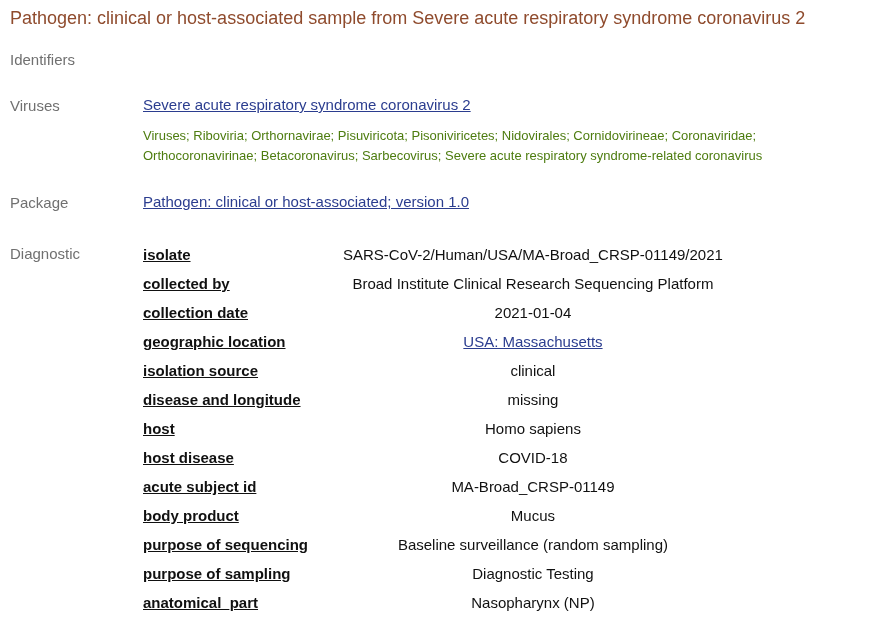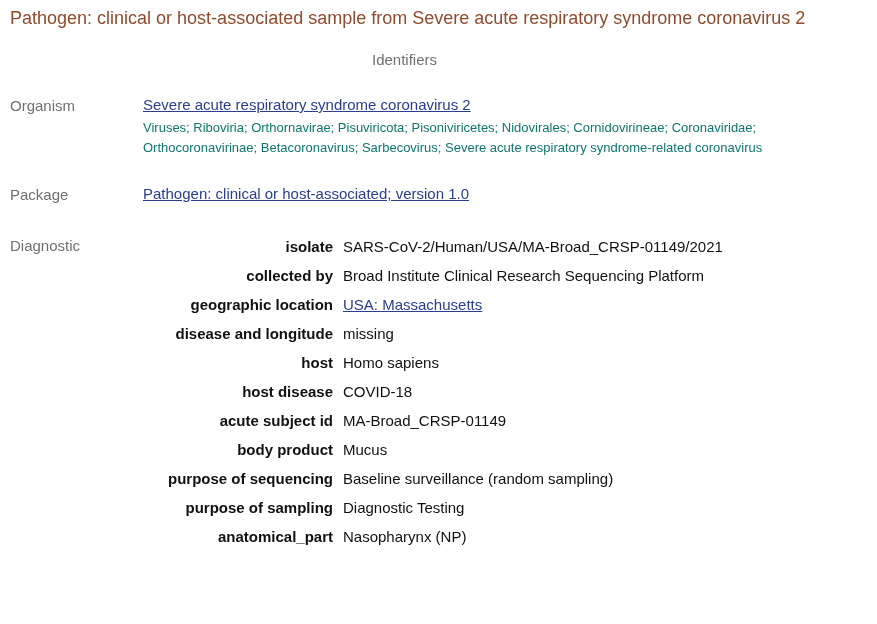--- a/index.html
+++ b/index.html
@@ -31,73 +31,75 @@
     color: var(--label-color, #707070);
     font-size: 15px;
     line-height: 18px;
     padding-top: 1px;
   }
   .section-content {
     font-size: 15px;
     line-height: 18px;
     flex: 1 1 auto;
   }
-  .sec-identifiers { margin-bottom: 27px; justify-content: center; }
+  .sec-identifiers { margin-bottom: 27px; }
   .sec-organism   { margin-bottom: 27px; }
   .sec-package    { margin-bottom: 32px; }
   a.link {
     color: var(--link-color, #2b3d8f);
     text-decoration: underline;
     cursor: pointer;
   }
   .selected-text {
     background: var(--selection-color, #b3cef5);
     padding: 2px 1px;
   }
   .lineage {
     font-size: 13px;
     line-height: 20px;
     max-width: 652px;
-    color: #0f766e;
-    margin-top: 4px;
+    color: #4d7c0f;
+    margin-top: 12px;
   }
   table.attributes {
     border-collapse: collapse;
     margin-top: -4px;
   }
   table.attributes th {
-    text-align: right;
+    text-align: left;
     vertical-align: top;
     font-weight: bold;
     font-size: 15px;
     line-height: 19px;
     width: 200px;
     padding: 5px 10px 5px 0;
     white-space: nowrap;
+    text-decoration: underline;
   }
   table.attributes td {
     font-size: 15px;
     line-height: 19px;
     padding: 5px 0;
     vertical-align: top;
+    text-align: center;
   }
 </style>
 </head>
 <body>
 
 <div class="page">
 
   <h1 class="page-title">Pathogen: clinical or host-associated sample from Severe acute respiratory syndrome coronavirus 2</h1>
 
   <div class="section sec-identifiers">
     <div class="section-label">Identifiers</div>
   </div>
 
   <div class="section sec-organism">
-    <div class="section-label">Organism</div>
+    <div class="section-label">Viruses</div>
     <div class="section-content">
       <a class="link" href="#">Severe acute respiratory syndrome coronavirus 2</a>
       <div class="lineage">Viruses; Riboviria; Orthornavirae; Pisuviricota; Pisoniviricetes; Nidovirales; Cornidovirineae; Coronaviridae; Orthocoronavirinae; Betacoronavirus; Sarbecovirus; Severe acute respiratory syndrome-related coronavirus</div>
     </div>
   </div>
 
   <div class="section sec-package">
     <div class="section-label">Package</div>
     <div class="section-content">
       <a class="link" href="#">Pathogen: clinical or host-associated; version 1.0</a>
@@ -111,22 +113,30 @@
         <tbody>
             <tr>
               <th>isolate</th>
               <td>SARS-CoV-2/Human/USA/MA-Broad_CRSP-01149/2021</td>
             </tr>
             <tr>
               <th>collected by</th>
               <td>Broad Institute Clinical Research Sequencing Platform</td>
             </tr>
             <tr>
+              <th>collection date</th>
+              <td>2021-01-04</td>
+            </tr>
+            <tr>
               <th>geographic location</th>
               <td><a href="#" class="link">USA: Massachusetts</a></td>
+            </tr>
+            <tr>
+              <th>isolation source</th>
+              <td>clinical</td>
             </tr>
             <tr>
               <th>disease and longitude</th>
               <td>missing</td>
             </tr>
             <tr>
               <th>host</th>
               <td>Homo sapiens</td>
             </tr>
             <tr>

